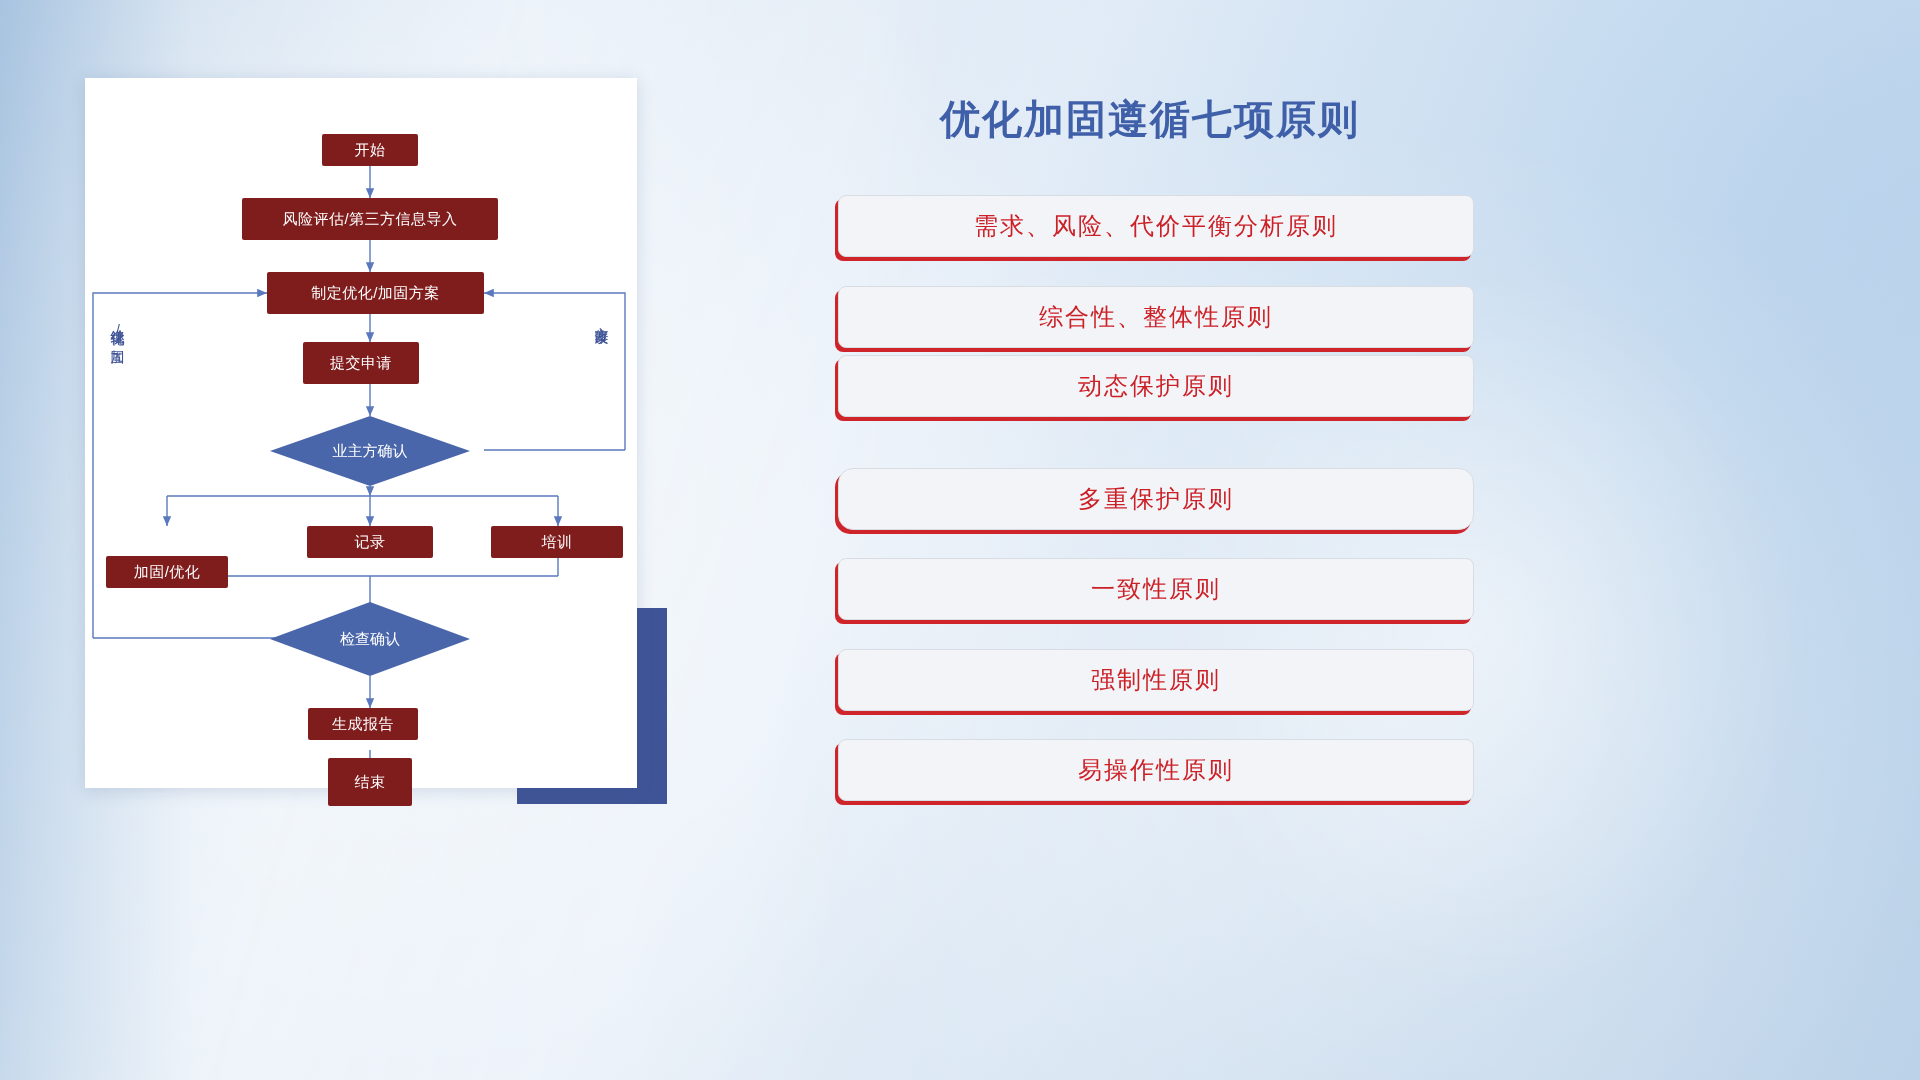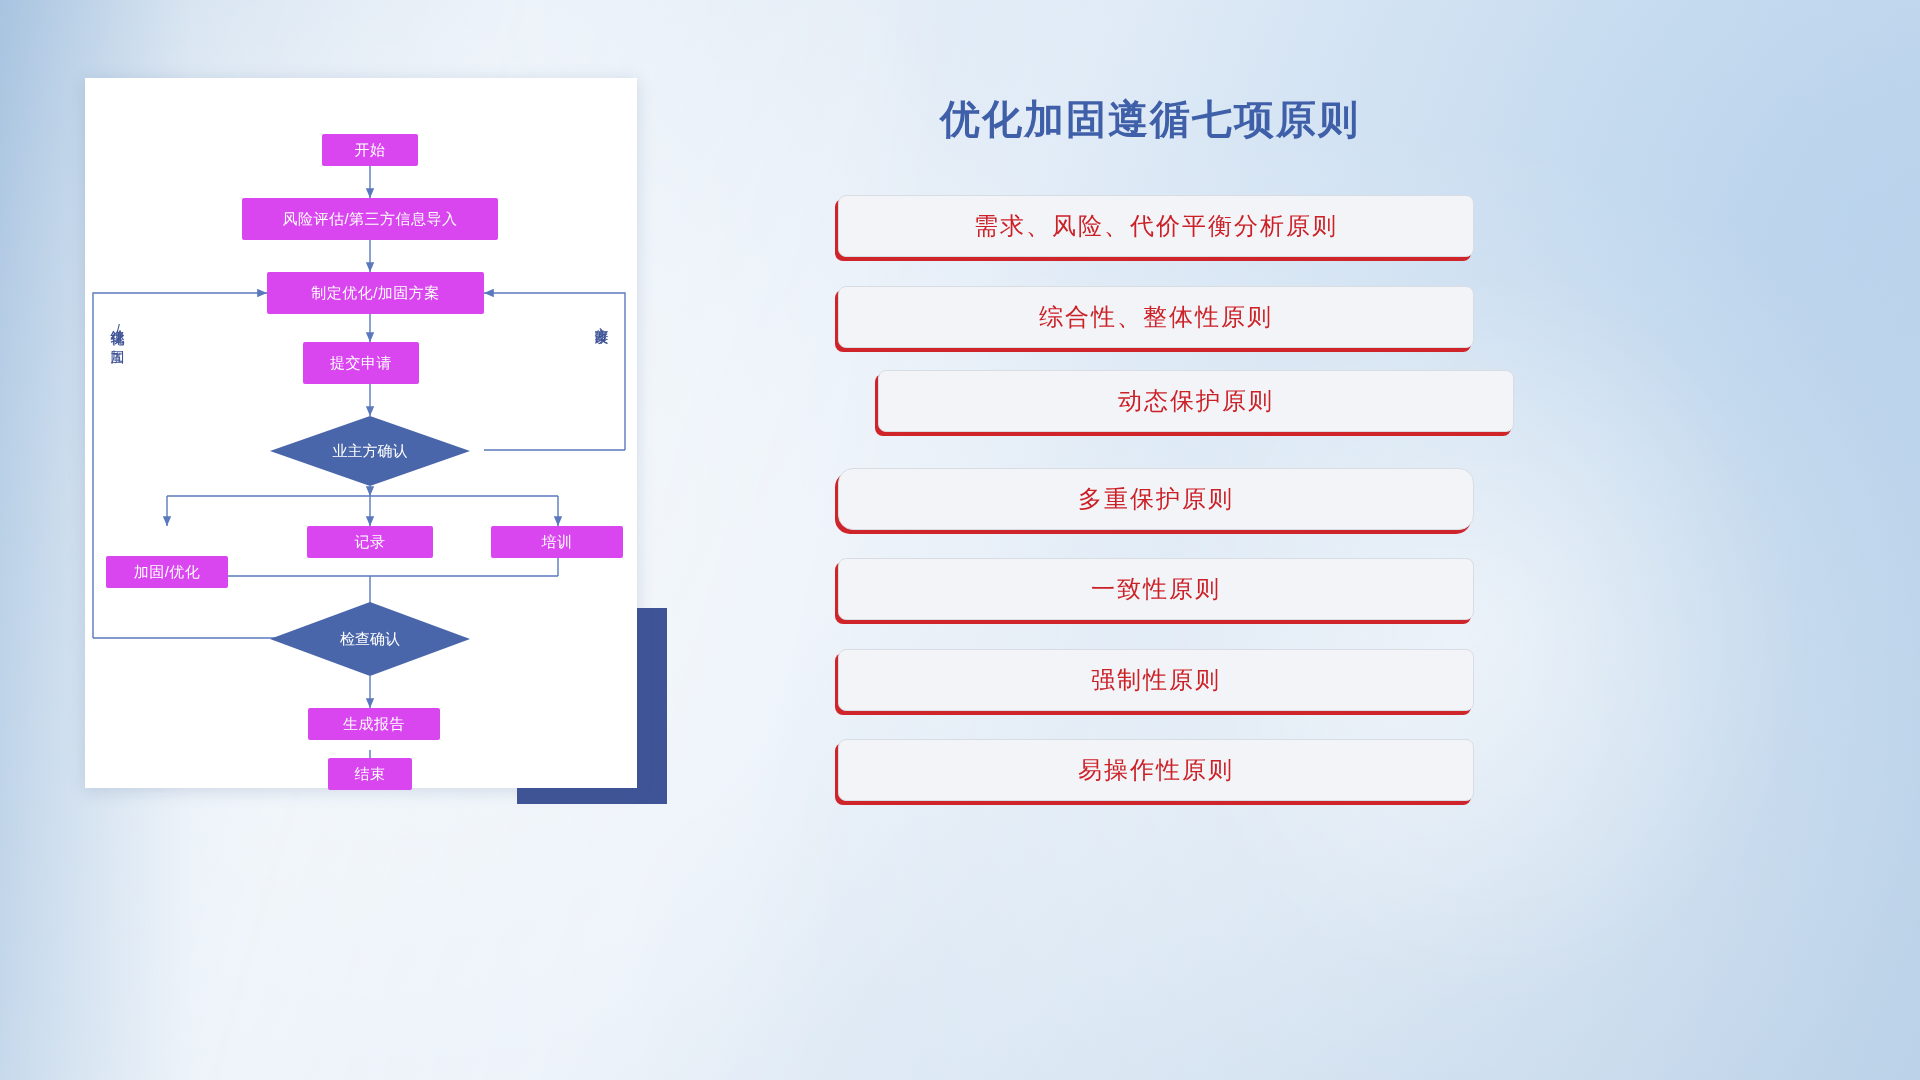--- a/index.html
+++ b/index.html
@@ -84,21 +84,21 @@
     height: 710px;
   }
 
   
   .node {
     position: absolute;
     box-sizing: border-box;
     display: flex;
     align-items: center;
     justify-content: center;
-    background: #d946ef;
+    background: #7f1d1d;
     color: #ffffff;
     font-size: 15px;
     letter-spacing: 0.5px;
     white-space: nowrap;
     border-radius: 2px;
   }
   .diamond-wrap {
     position: absolute;
     display: flex;
     align-items: center;
@@ -248,46 +248,46 @@
 
     <div class="node" style="left:406px; top:448px; width:132px; height:32px;">
       <span>培训</span>
     </div>
 
     <div class="diamond-wrap" style="left:185px; top:524px; width:200px; height:74px;">
       <div class="diamond-shape"></div>
       <span class="diamond-label">检查确认</span>
     </div>
 
-    <div class="node" style="left:223px; top:630px; width:132px; height:32px;">
+    <div class="node" style="left:223px; top:630px; width:110px; height:32px;">
       <span>生成报告</span>
     </div>
 
-    <div class="node" style="left:243px; top:680px; width:84px; height:32px;">
+    <div class="node" style="left:243px; top:680px; width:84px; height:48px;">
       <span>结束</span>
     </div>
 
     <div class="side-label" style="left:24px; top:240px;">
       <span>继续优化/加固</span>
     </div>
 
     <div class="side-label" style="left:508px; top:238px;">
       <span>方案修改</span>
     </div>
   </div>
 
   <div class="right-title">优化加固遵循七项原则</div>
 
   <div class="pill" style="top:195px;">
     <span>需求、风险、代价平衡分析原则</span>
   </div>
   <div class="pill" style="top:286px;">
     <span>综合性、整体性原则</span>
   </div>
-  <div class="pill" style="top:370px;margin-left:40px;">
+  <div class="pill" style="top:355px;">
     <span>动态保护原则</span>
   </div>
   <div class="pill" style="top:468px;border-radius:15px;">
     <span>多重保护原则</span>
   </div>
   <div class="pill" style="top:558px;">
     <span>一致性原则</span>
   </div>
   <div class="pill" style="top:649px;">
     <span>强制性原则</span>

